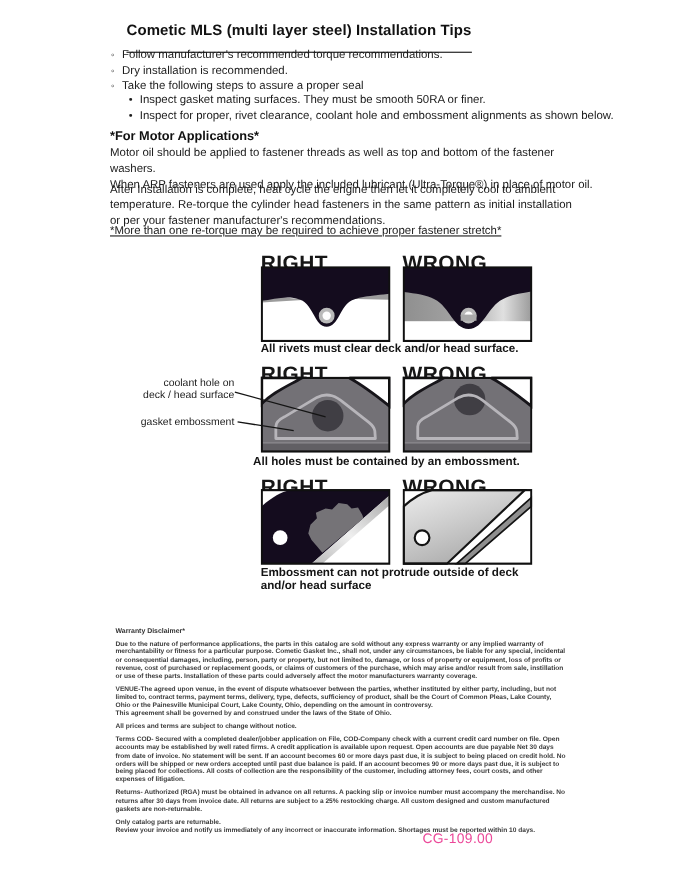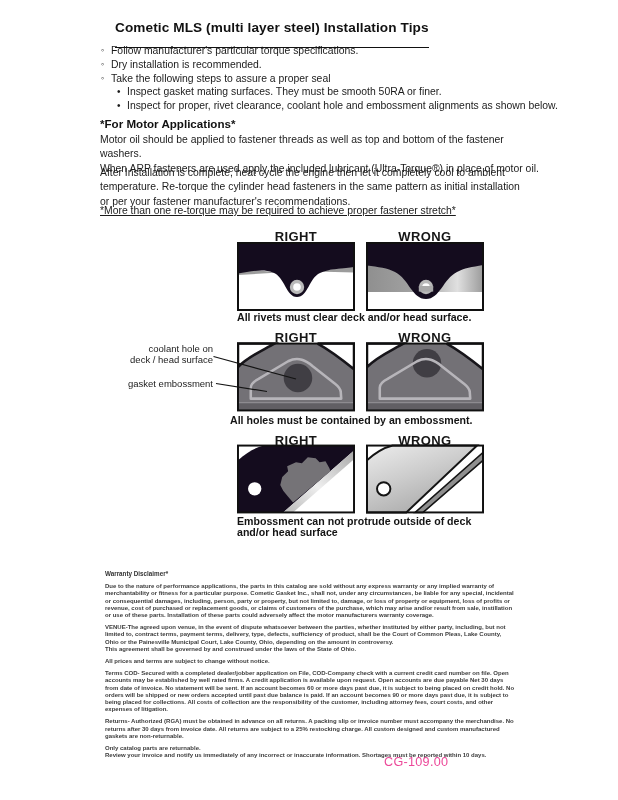--- a/index.html
+++ b/index.html
@@ -29,21 +29,21 @@
   .sub .bmark{font-size:10px;}
 
   
   .dheading{left:100px;top:117px;font-size:11.6px;font-weight:bold;color:#111;}
   .dpara{left:100px;width:445px;font-size:10.4px;line-height:14.4px;white-space:pre-line;}
   .p1{top:133px;}
   .p2{top:166px;}
   .dnote{left:100px;top:205px;font-size:10.4px;text-decoration:underline;}
 
   
-  .figlabel{width:118px;text-align:center;font-size:13px;font-weight:600;letter-spacing:.4px;color:#161616;}
+  .figlabel{width:118px;text-align:left;font-size:19px;font-weight:600;letter-spacing:.4px;color:#161616;}
   .panel{width:118px;z-index:1;}
   .panel svg{display:block;width:100%;height:100%;}
   .caption{font-size:10.6px;font-weight:bold;color:#141414;white-space:pre-line;line-height:11.2px;}
 
   .sidelabels{right:405px;width:150px;text-align:right;font-size:9.5px;line-height:10.6px;color:#1b1b1b;}
   .sl2{margin-top:14px;}
 
   .overlay{left:0;top:0;width:618px;height:800px;z-index:3;pointer-events:none;}
 
   
@@ -54,21 +54,21 @@
   .footer{left:384px;top:755px;font-size:12.6px;color:#ec4899;letter-spacing:.3px;}
 </style>
 </head>
 <body>
 
 <div class="abs title">Cometic MLS (multi layer steel) Installation Tips</div>
 
 <div class="abs bullets">
   <div class="brow">
     <span class="bmark">◦</span>
-    <span>Follow manufacturer's particular torque specifications.</span>
+    <span>Follow manufacturer's recommended torque recommendations.</span>
   </div>
   <div class="brow">
     <span class="bmark">◦</span>
     <span>Dry installation is recommended.</span>
   </div>
   <div class="brow">
     <span class="bmark">◦</span>
     <span>Take the following steps to assure a proper seal</span>
   </div>
   <div class="brow sub">

